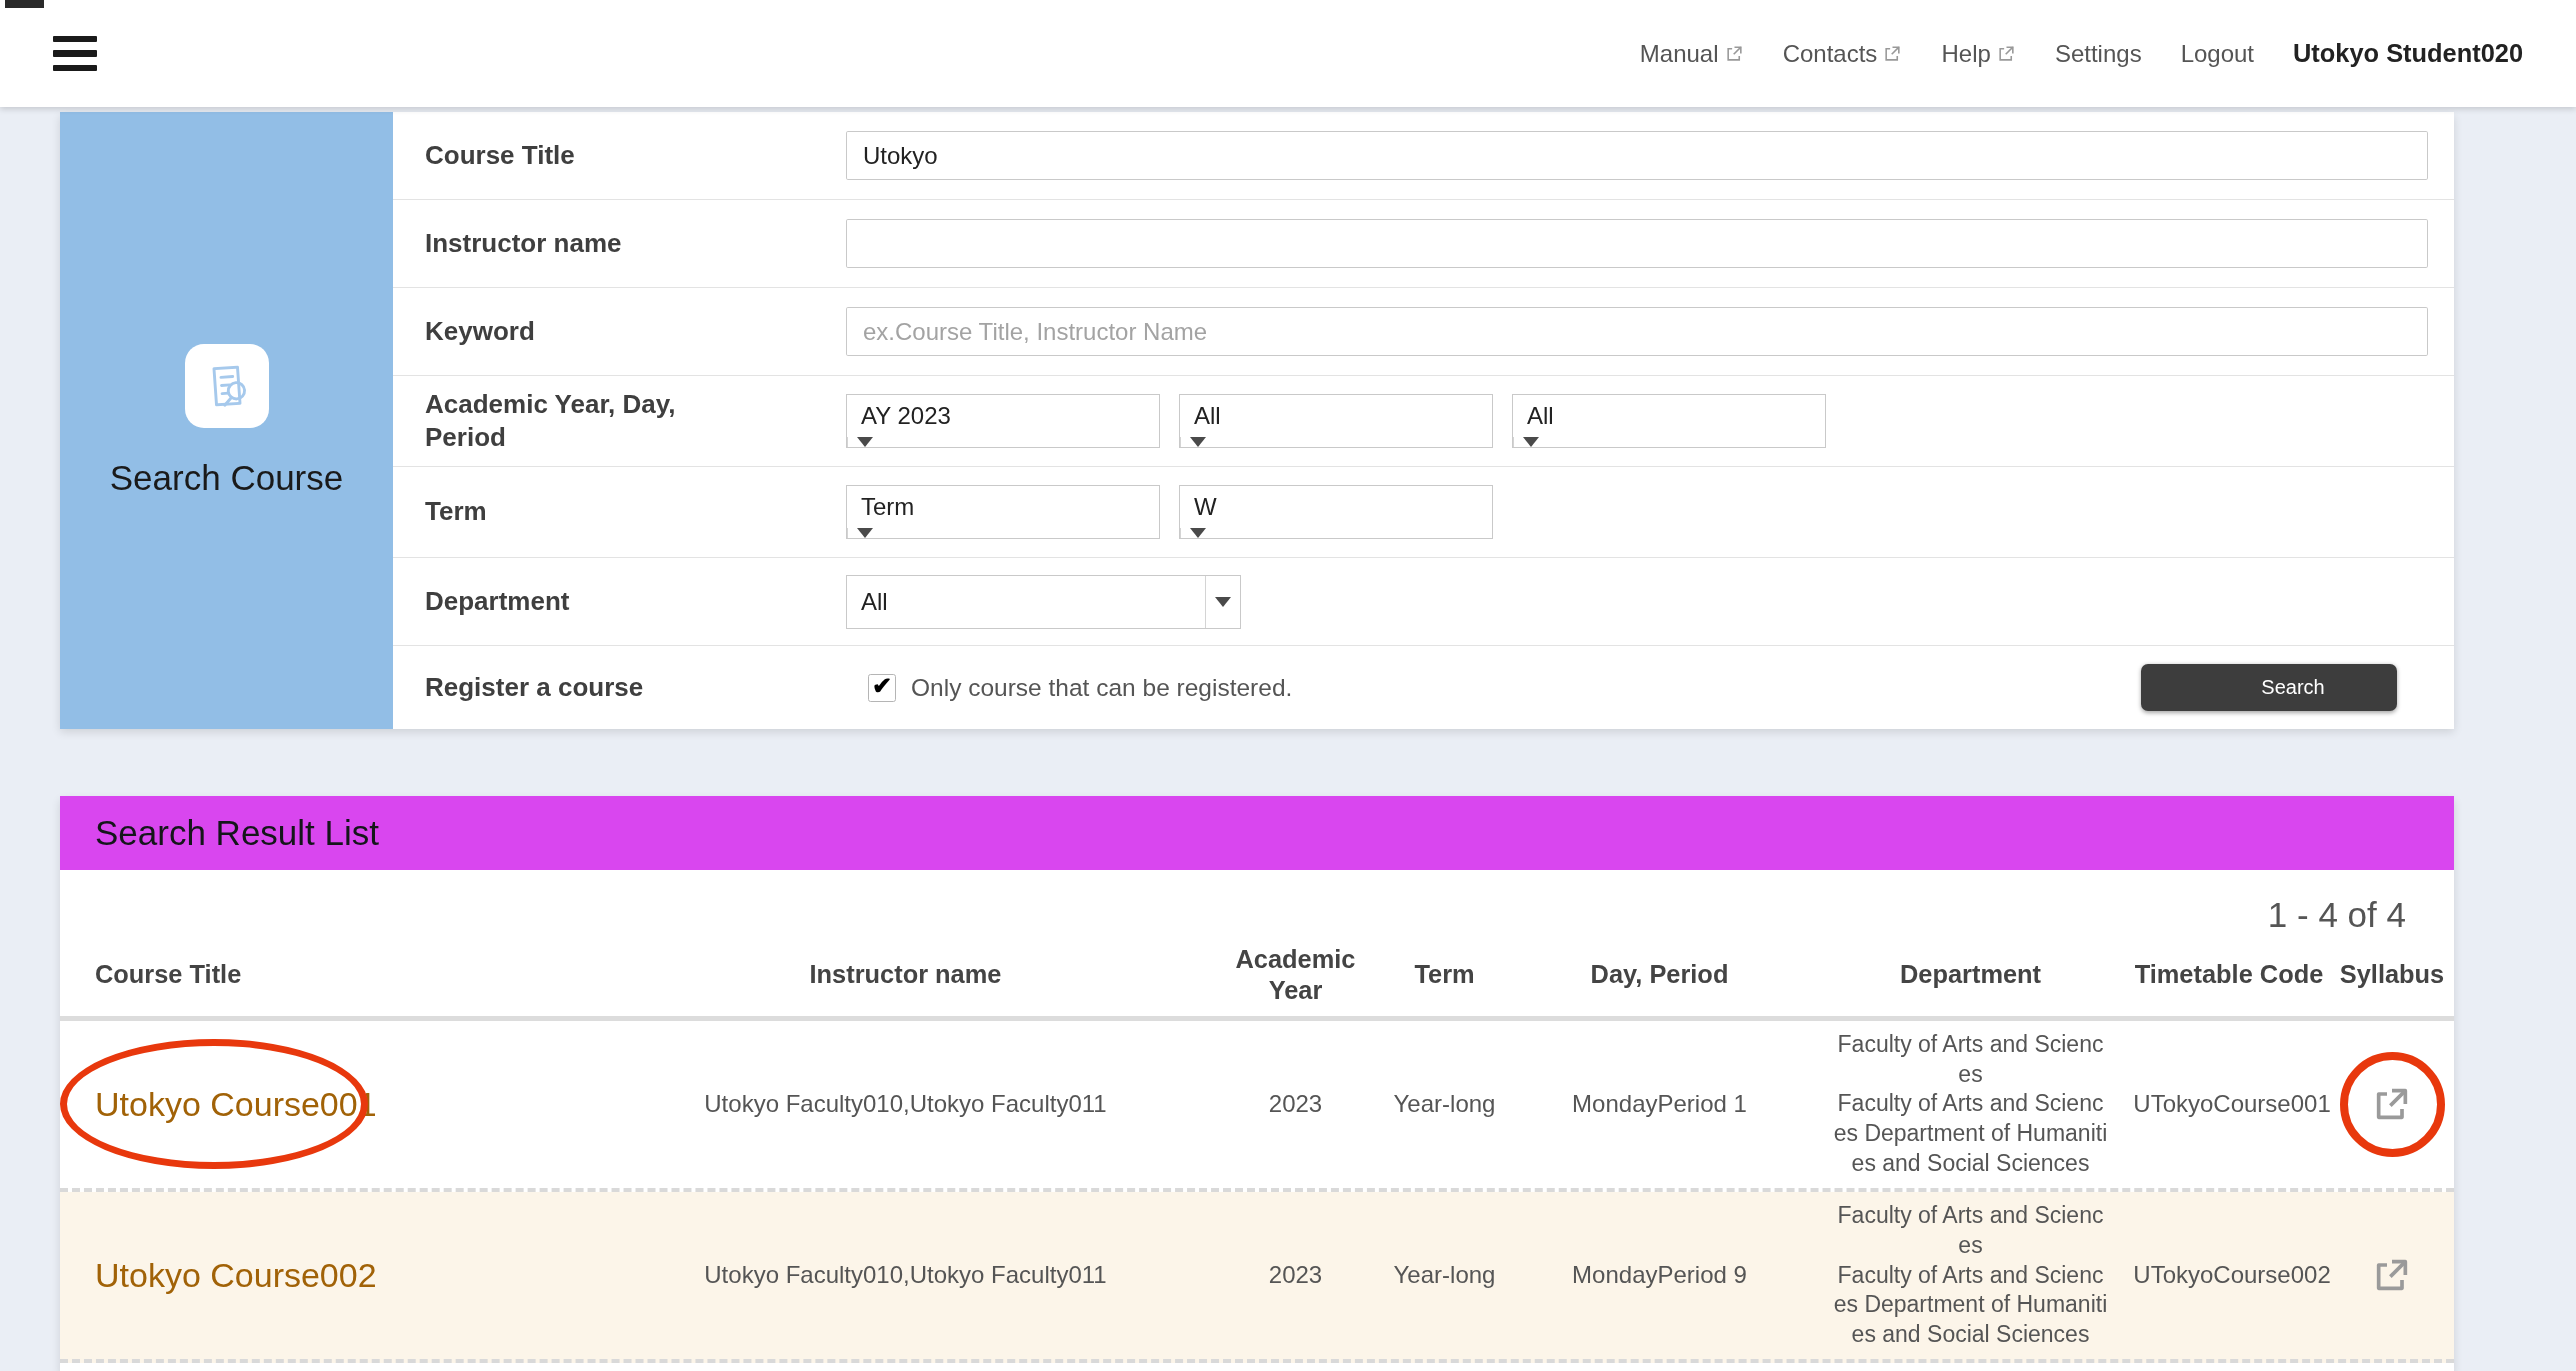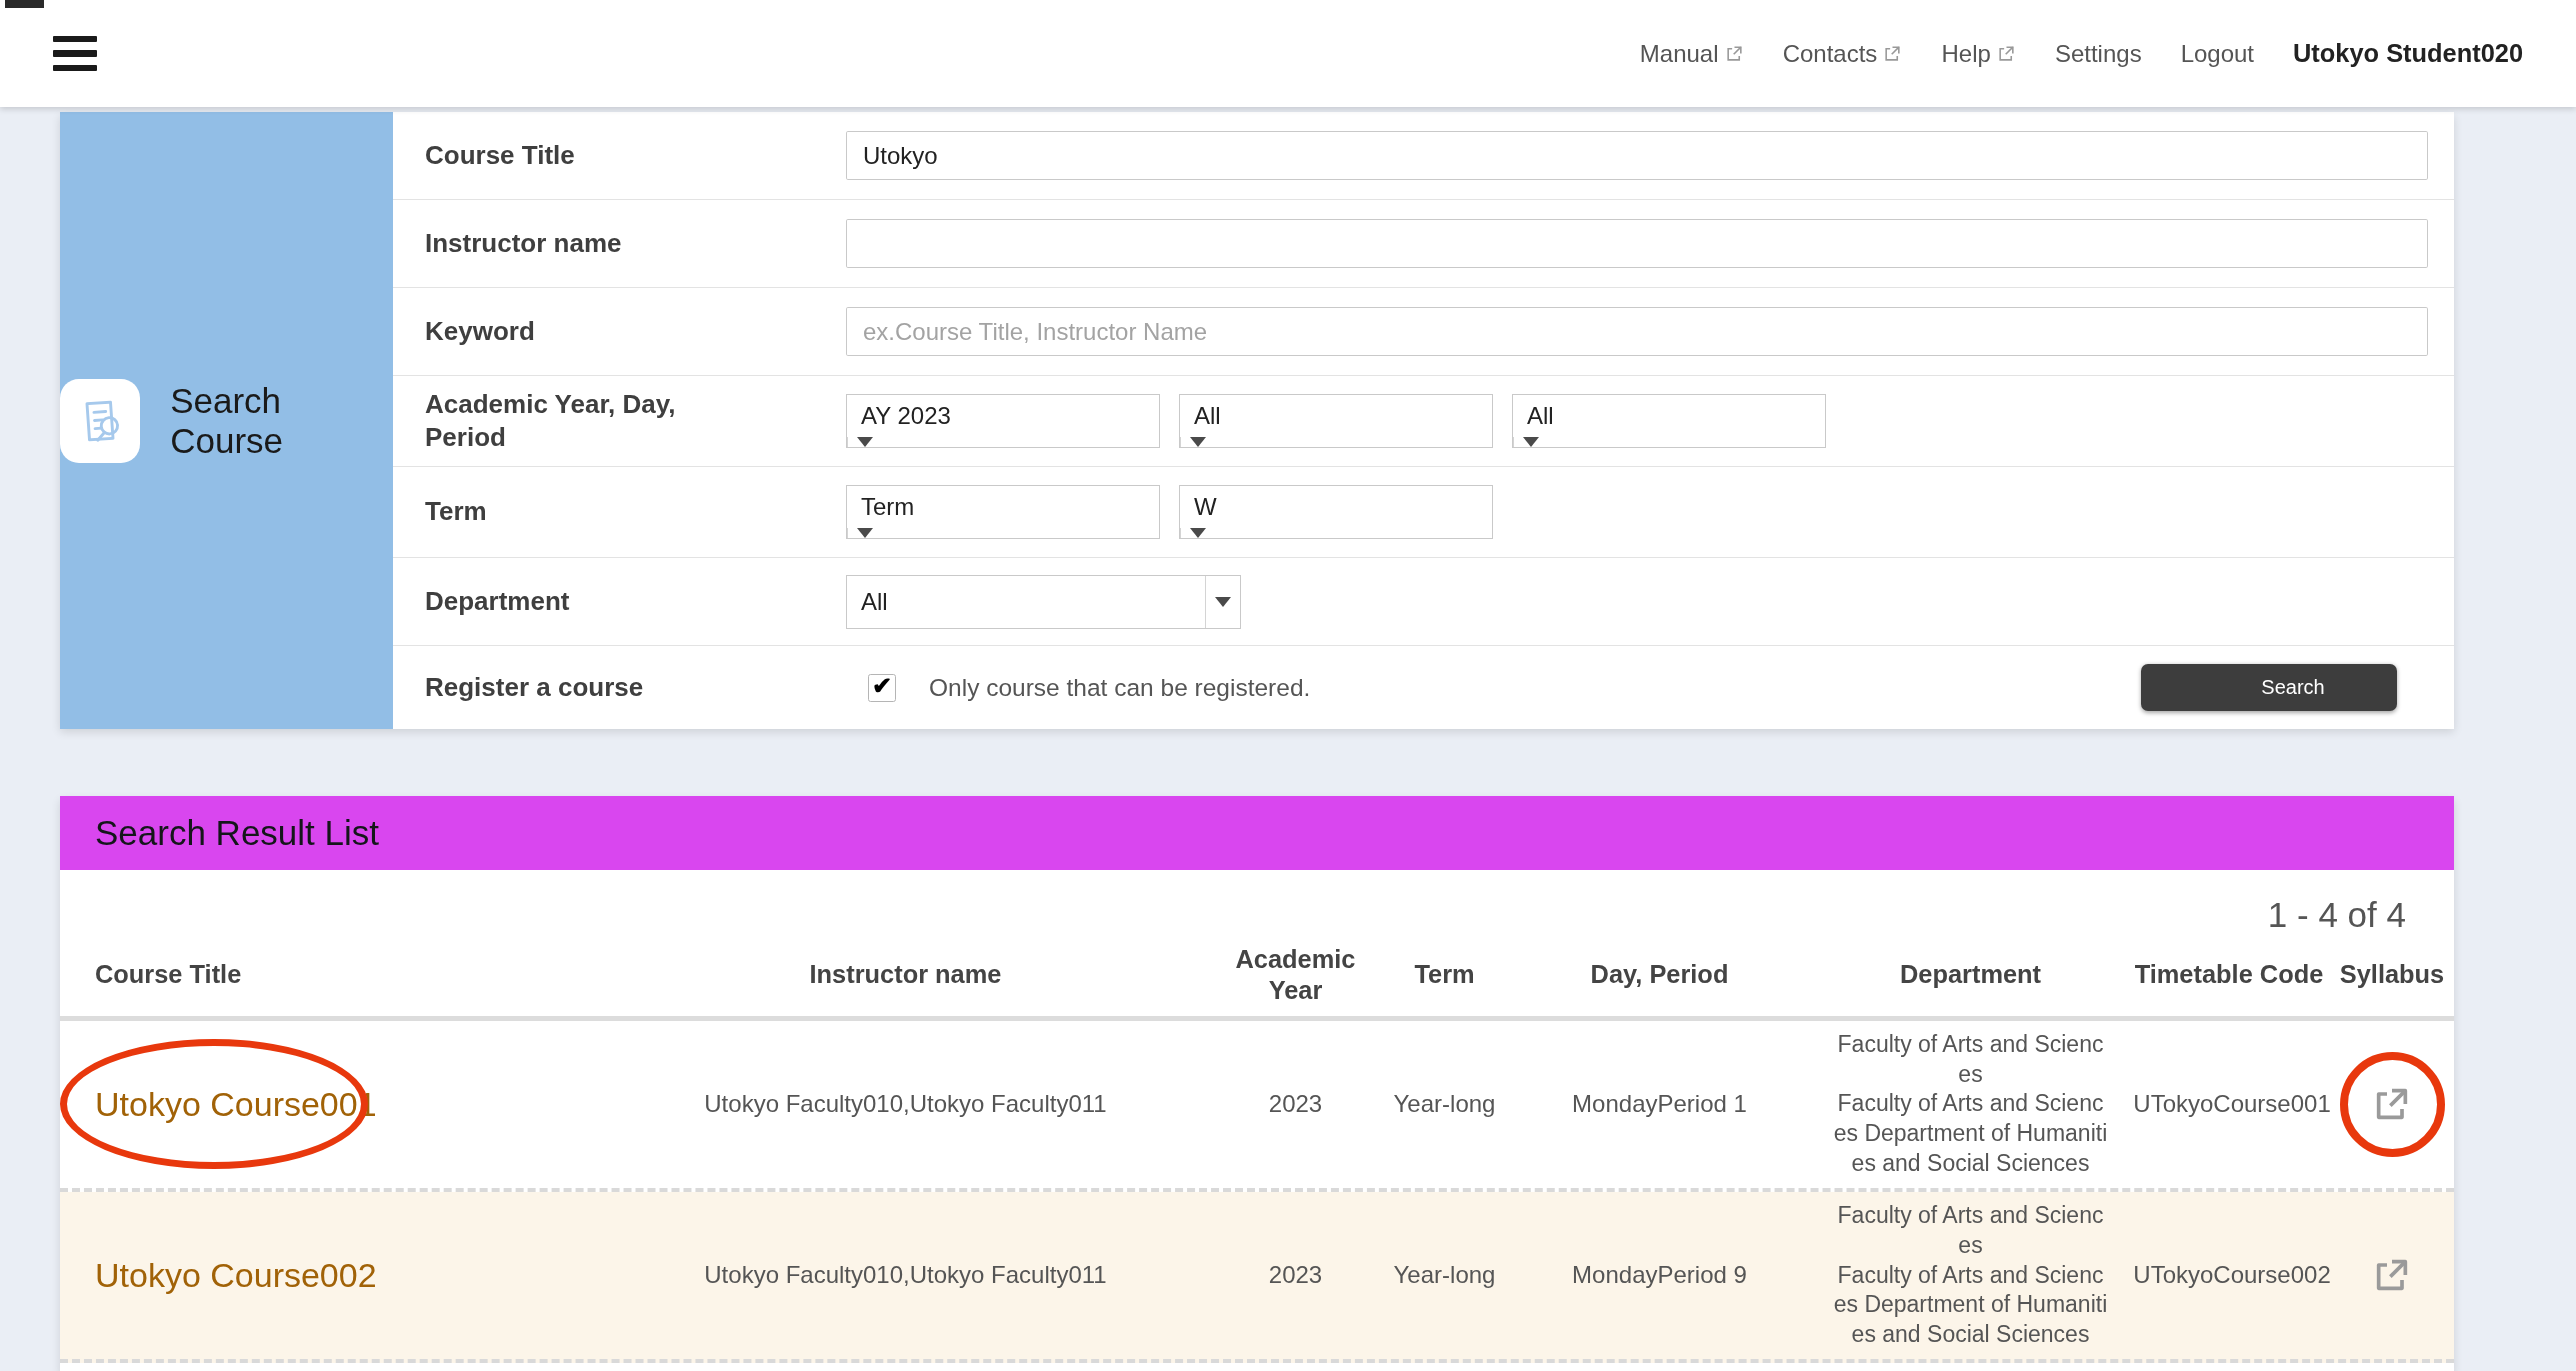--- a/index.html
+++ b/index.html
@@ -16,21 +16,21 @@
   .navlink { display:flex; align-items:center; gap:6.1px; font-size:24px; color:#555; cursor:pointer; }
   .extlink-sm { width:19px; height:19px; }
   .extlink-sm path { stroke:#999; stroke-width:2; fill:none; }
   .username { font-size:25.4px; font-weight:bold; color:#222; }
 
   
   .panel { width:2394px; margin-left:60px; background:#fff; box-shadow:0 3.5px 8.8px rgba(0,0,0,.12); }
 
   
   .search-panel { margin-top:5.3px; display:flex; height:617px; }
-  .side { width:333px; background:#92bee6; display:flex; flex-direction:row; align-items:center; justify-content:center; gap:30px; }
+  .side { width:333px; background:#92bee6; display:flex; flex-direction:column; align-items:center; justify-content:center; gap:30px; }
   .icon-tile { width:84px; height:84px; background:#fff; border-radius:19px; display:flex; align-items:center; justify-content:center; }
   .icon-tile svg { width:58px; height:58px; }
   .icon-tile path, .icon-tile circle, .icon-tile line { stroke:#a6c9ec; stroke-width:3.2; fill:none; stroke-linecap:round; stroke-linejoin:round; }
   .side-title { font-size:35px; color:#1a1a1a; }
 
   .form { flex:1; display:flex; flex-direction:column; }
   .frow { display:flex; align-items:center; padding-left:32px; border-bottom:0.9px solid #e3e3e3; }
   .frow:last-child { border-bottom:none; }
   .r1,.r2,.r3 { height:88px; } .r4,.r5 { height:91px; } .r6 { height:88px; } .r7 { flex:1; }
   .flabel { width:421px; flex:0 0 421px; font-size:26px; font-weight:bold; color:#3f3f3f; line-height:1.3; }
@@ -40,21 +40,21 @@
   .tinput::placeholder { color:#a3a3a3; }
   .selbox { height:54px; border:0.9px solid #c9c9c9; background:#fff; display:flex; align-items:stretch; cursor:pointer; }
   .sel-val { flex:1; display:flex; align-items:center; padding-left:14px; font-size:24px; color:#222; }
   .sel-arrow { width:35px; border-left:0.9px solid #d4d4d4; display:flex; align-items:center; justify-content:center; }
   .tri { width:0; height:0; border-left:8px solid transparent; border-right:8px solid transparent; border-top:10.5px solid #4a4a4a; }
   .w358 { width:314px;flex-direction:column; } .w451 { width:395px; }
   .gap22 { margin-right:19px; }
   .checkbox { width:28px; height:28px; border:0.9px solid #b5b5b5; border-radius:2.6px; background:#fff; margin-left:22px;
               display:flex; align-items:center; justify-content:center; cursor:pointer; }
   .checkbox::after { content:"\2714"; font-size:24px; font-weight:bold; color:#000; margin-top:-3.5px; }
-  .check-note { font-size:24.5px; color:#555; margin-left:33px; }
+  .check-note { font-size:24.5px; color:#555; margin-left:15px; }
   .search-btn { margin-left:auto; margin-right:57px; width:256px; height:47px; background:#3d3d3d; color:#fff;
                 font-size:20px; border:none; border-radius:7px; cursor:pointer; font-family:"Liberation Sans", sans-serif;
                 box-shadow:0 1.8px 4.4px rgba(0,0,0,.35);padding-left:48px; }
 
   
   .results-panel { margin-top:67px; min-height:578px; padding-bottom:0; }
   .results-header { height:74px; background:#d946ef; display:flex; align-items:center; padding-left:35px;
                     font-size:35px; color:#14161a; }
   .count { text-align:right; padding:24.5px 48px 8.8px 0; font-size:35px; color:#555; }
 

